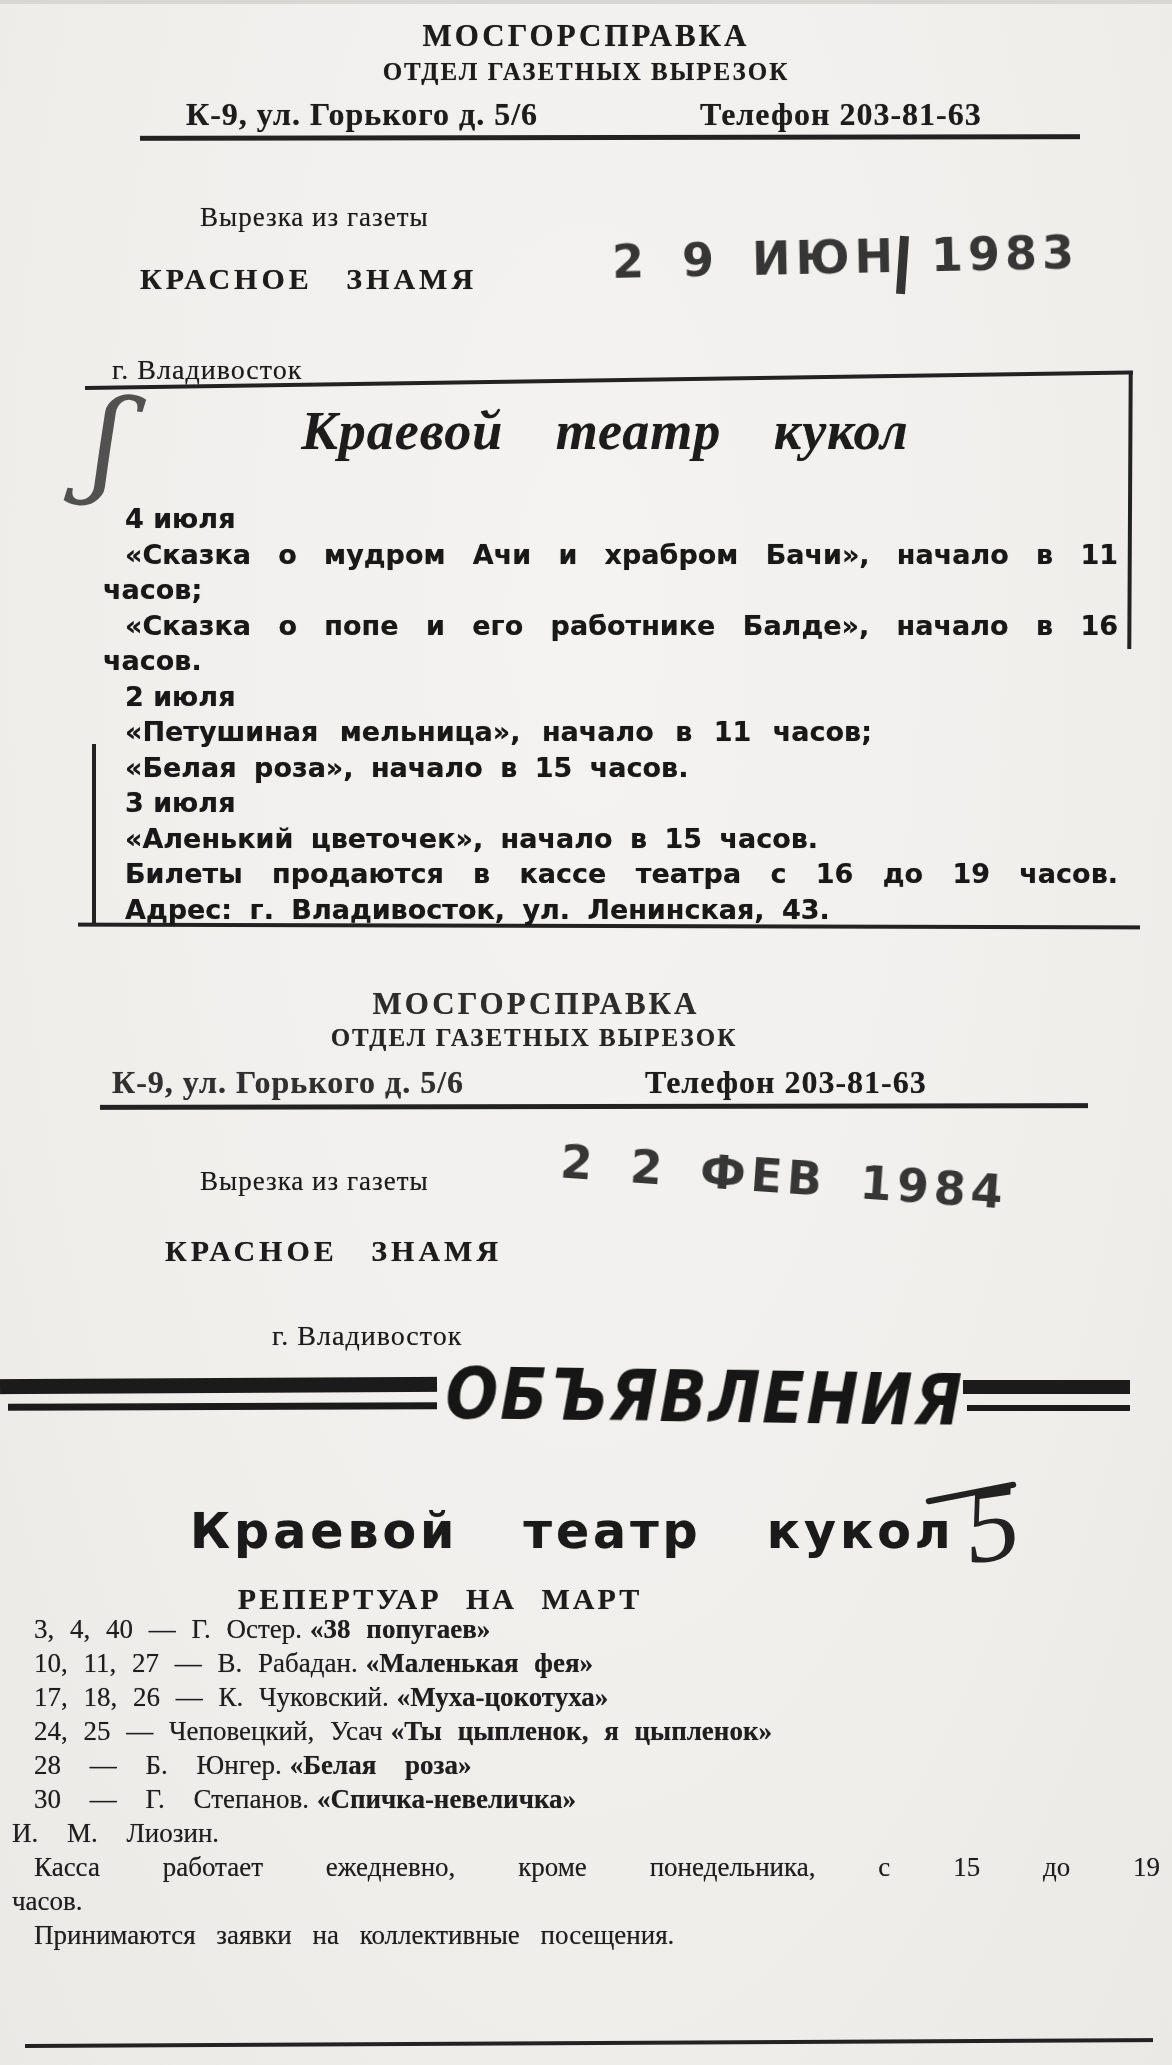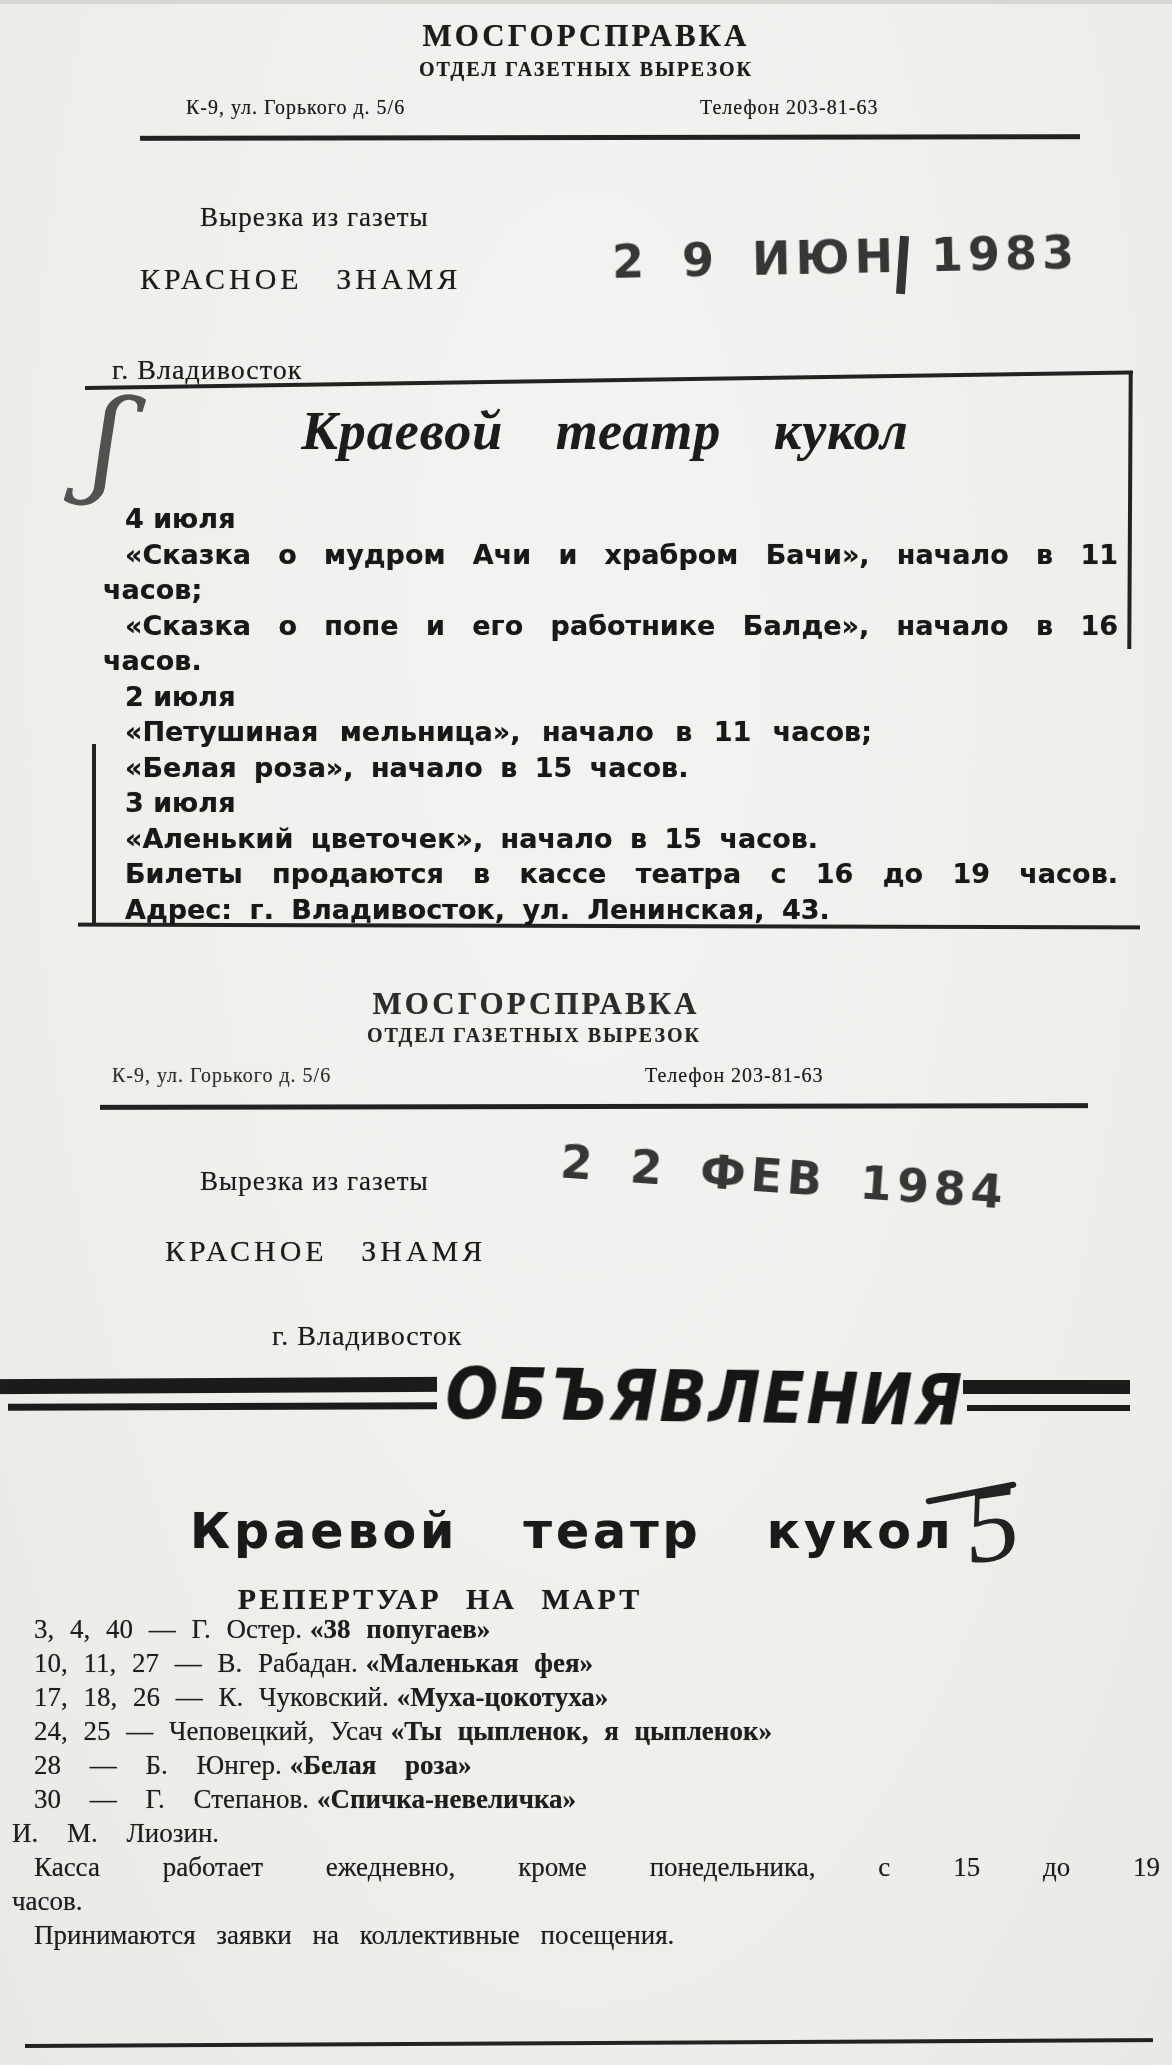--- a/index.html
+++ b/index.html
@@ -12,27 +12,27 @@
       radial-gradient(ellipse at 50% 30%, #f4f3f1 0%, #f0efec 55%, #eae9e6 100%);
     overflow:hidden;
     font-family:"Liberation Serif", serif;
     color:#1c1c1c;
   }
   .abs{position:absolute;}
   .ink{text-shadow:0 0 .7px rgba(20,20,20,.55); filter:blur(.25px);}
 
   
   .lh-org{width:100%;text-align:center;font-weight:bold;font-size:31px;letter-spacing:3px;}
-  .lh-dept{width:100%;text-align:center;font-weight:bold;font-size:20px;letter-spacing:2px;}
-  .lh-addr{font-size:20px;letter-spacing:1px;}
+  .lh-dept{width:100%;text-align:center;font-weight:bold;font-size:25px;letter-spacing:2px;}
+  .lh-addr{font-size:32px;letter-spacing:1px;font-weight:bold;}
   .rule{background:#222;filter:blur(.4px);}
 
   
   .src-label{font-size:27px;letter-spacing:1px;}
-  .news{font-size:30px;font-weight:normal;letter-spacing:4px;word-spacing:22px;}
+  .news{font-size:30px;font-weight:bold;letter-spacing:4px;word-spacing:22px;}
   .stamp{
     font-family:"DejaVu Sans", sans-serif;
     font-weight:bold;font-size:46px;color:#1d1d1d;
     letter-spacing:5px;word-spacing:12px;
     filter:blur(.5px);opacity:.88;white-space:nowrap;
   }
   .city{font-size:28px;letter-spacing:1px;}
 
   
   .clip1-title{

